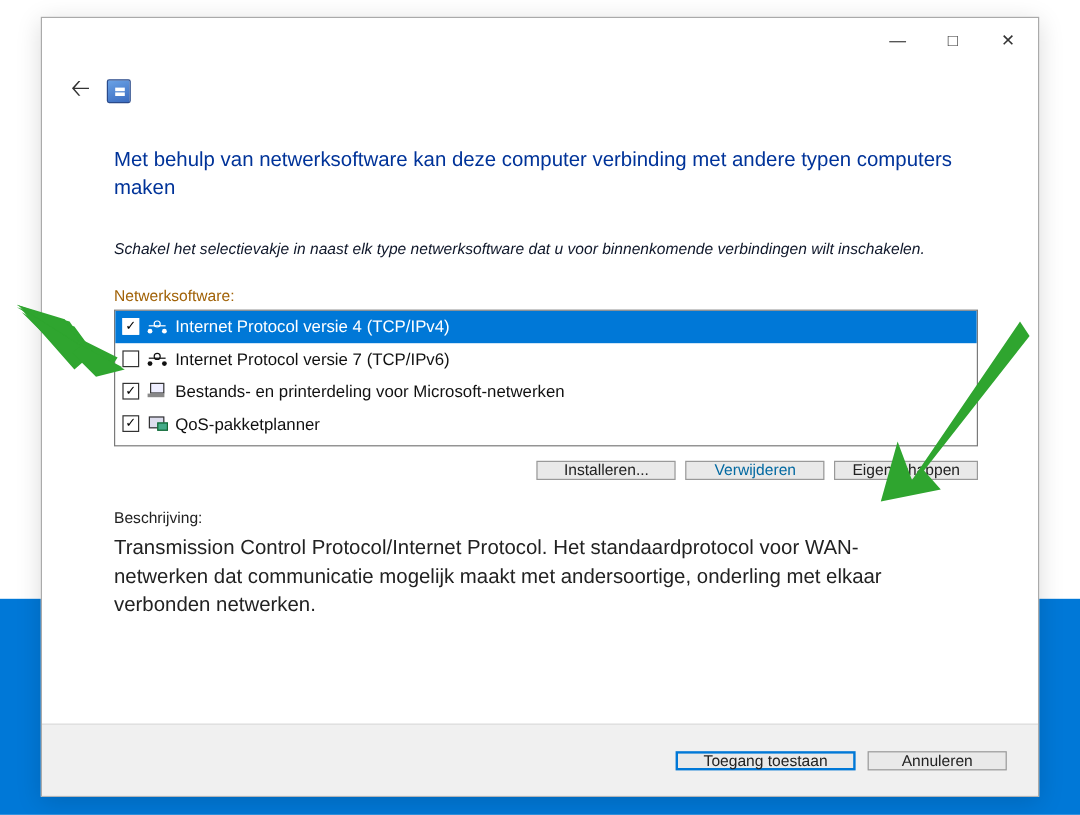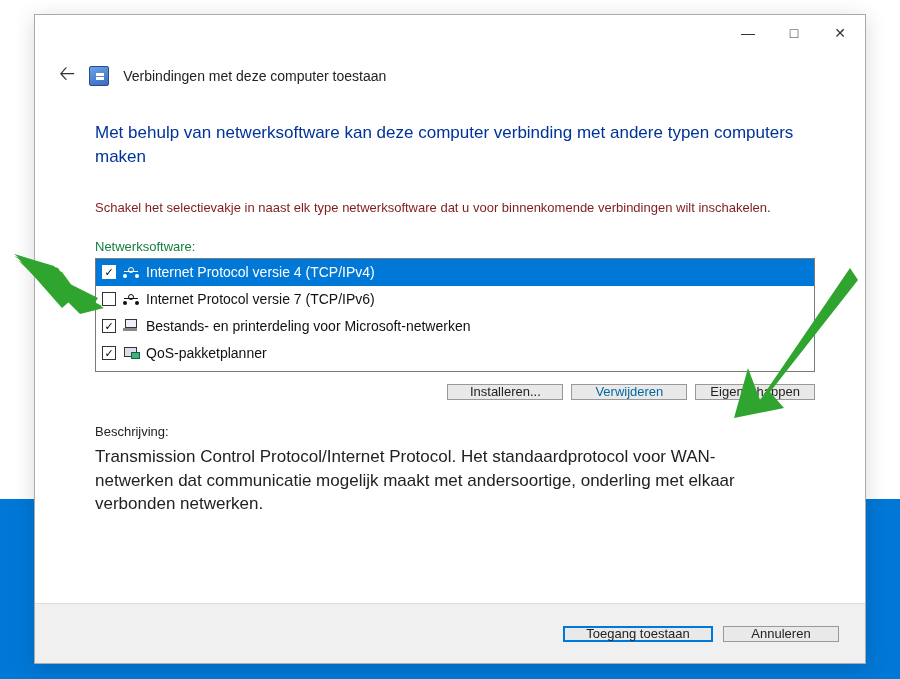--- a/index.html
+++ b/index.html
@@ -79,28 +79,29 @@
   padding: 10px 50px 0 60px;
   flex: 1;
 }
 .headline {
   color: #003399;
   font-size: 17px;
   line-height: 1.4;
   margin-bottom: 30px;
 }
 .subtext {
-  color: #7f1d1d;
+  color: #0f172a;
   font-size: 13px;
   line-height: 1.4;
   margin-bottom: 22px;
+  font-style: italic;
 }
 .list-label {
   font-size: 13px;
-  color: #15803d;
+  color: #a16207;
   margin-bottom: 4px;
 }
 .listbox {
   border: 1px solid #7a7a7a;
   height: 114px;
   overflow: hidden;
   margin-bottom: 12px;
 }
 .listrow {
   height: 27px;
@@ -235,21 +236,20 @@
 <div class="window">
   <div class="titlebar">
     <div class="winbtn">—</div>
     <div class="winbtn">□</div>
     <div class="winbtn">✕</div>
   </div>
 
   <div class="header-row">
     <span class="back-arrow">🡠</span>
     <span class="app-icn"></span>
-    <span class="header-title">Verbindingen met deze computer toestaan</span>
   </div>
 
   <div class="content">
     <div class="headline">Met behulp van netwerksoftware kan deze computer verbinding met andere typen computers maken</div>
     <div class="subtext">Schakel het selectievakje in naast elk type netwerksoftware dat u voor binnenkomende verbindingen wilt inschakelen.</div>
     <div class="list-label">Netwerksoftware:</div>
 
     <div class="listbox">
       <div class="listrow selected">
         <span class="chk">✓</span>

